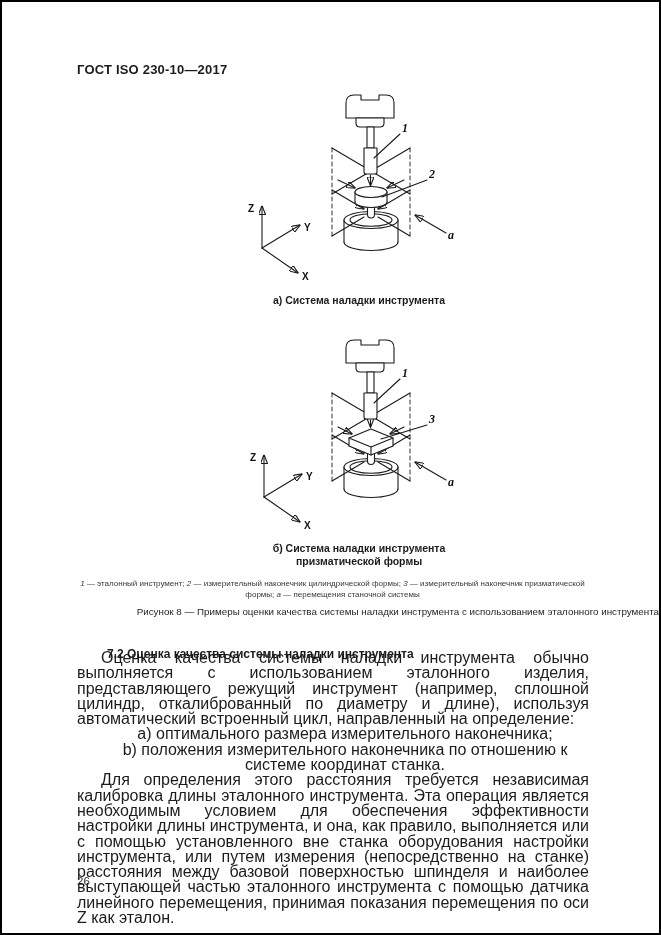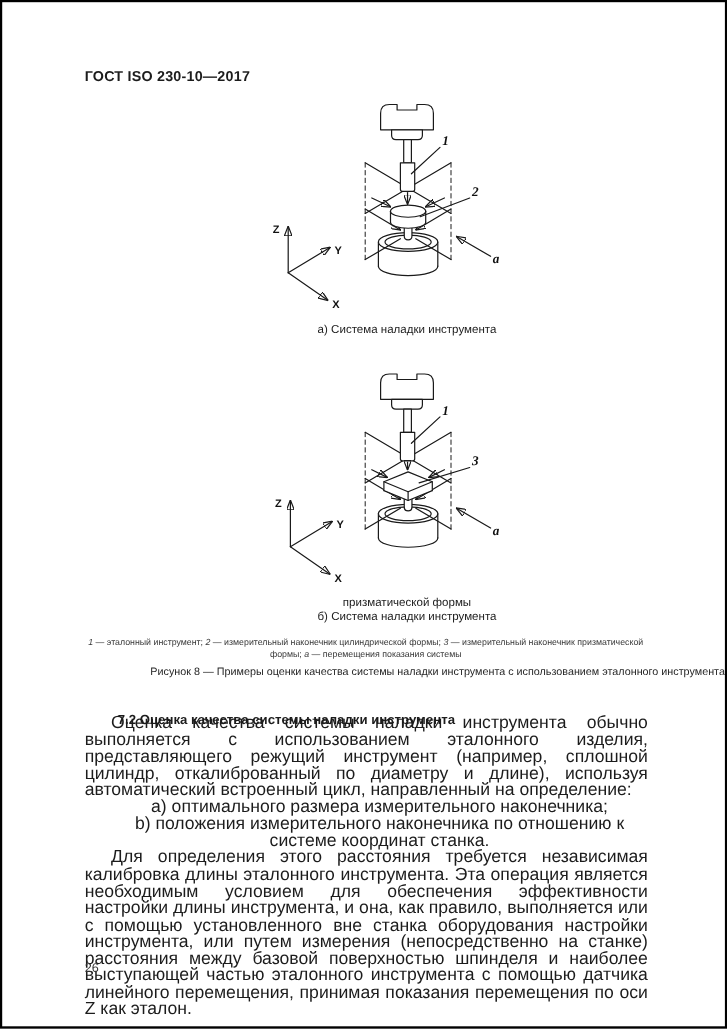--- a/index.html
+++ b/index.html
@@ -14,22 +14,22 @@
     color:#1c1c1c;
   }
   .doc-header {
     position:absolute; left:75px; top:60px;
     font-size:13px; font-weight:bold; letter-spacing:0.2px;
   }
   .diagram { position:absolute; left:238px; width:230px; height:205px; }
   .diagram-a { top:88px; }
   .diagram-b { top:333px; }
   .diagram-caption {
-    position:absolute; left:253px; width:230px;
-    text-align:center; font-weight:normal;
+    position:absolute; left:242px; width:230px;
+    text-align:center; font-weight:bold;
     font-size:10.5px; line-height:13px;
   }
   .caption-a { top:292px; }
   .caption-b { top:540px; }
   .legend {
     position:absolute; left:70px; top:576px; width:521px;
     text-align:center; font-size:8px; line-height:11px; color:#383838;
   }
   .legend i { font-style:italic; }
   .fig-caption {
@@ -228,26 +228,26 @@
       <line x1="24" y1="162" x2="24" y2="120" marker-end="url(#ah-b)"></line>
       <line x1="24" y1="162" x2="62" y2="139" marker-end="url(#ah-b)"></line>
       <line x1="24" y1="162" x2="60" y2="187" marker-end="url(#ah-b)"></line>
       <text class="axis" x="10" y="126">Z</text>
       <text class="axis" x="66" y="145">Y</text>
       <text class="axis" x="64" y="194">X</text>
     </g>
   </svg>
 
   <div class="diagram-caption caption-b">
+    <div>б) Система наладки инструмента</div>
     <div>призматической формы</div>
-    <div>б) Система наладки инструмента</div>
   </div>
 
   <div class="legend">
-    <span><i>1</i><span> — эталонный инструмент; </span></span><span><i>2</i><span> — измерительный наконечник цилиндрической формы; </span></span><span><i>3</i><span> — измерительный наконечник призматической формы; </span></span><span><i>а</i><span> — перемещения показания системы</span></span>
+    <span><i>1</i><span> — эталонный инструмент; </span></span><span><i>2</i><span> — измерительный наконечник цилиндрической формы; </span></span><span><i>3</i><span> — измерительный наконечник призматической формы; </span></span><span><i>а</i><span> — перемещения станочной системы</span></span>
   </div>
 
   <div class="fig-caption">Рисунок 8 — Примеры оценки качества системы наладки инструмента с использованием эталонного инструмента</div>
 
   <div class="section-heading">7.2 Оценка качества системы наладки инструмента</div>
 
   <div class="body-text">
     <p>Оценка качества системы наладки инструмента обычно выполняется с использованием эталонного изделия, представляющего режущий инструмент (например, сплошной цилиндр, откалиброванный по диаметру и длине), используя автоматический встроенный цикл, направленный на определение:</p>
     <div class="li">a) оптимального размера измерительного наконечника;</div>
     <div class="li">b) положения измерительного наконечника по отношению к системе координат станка.</div>

